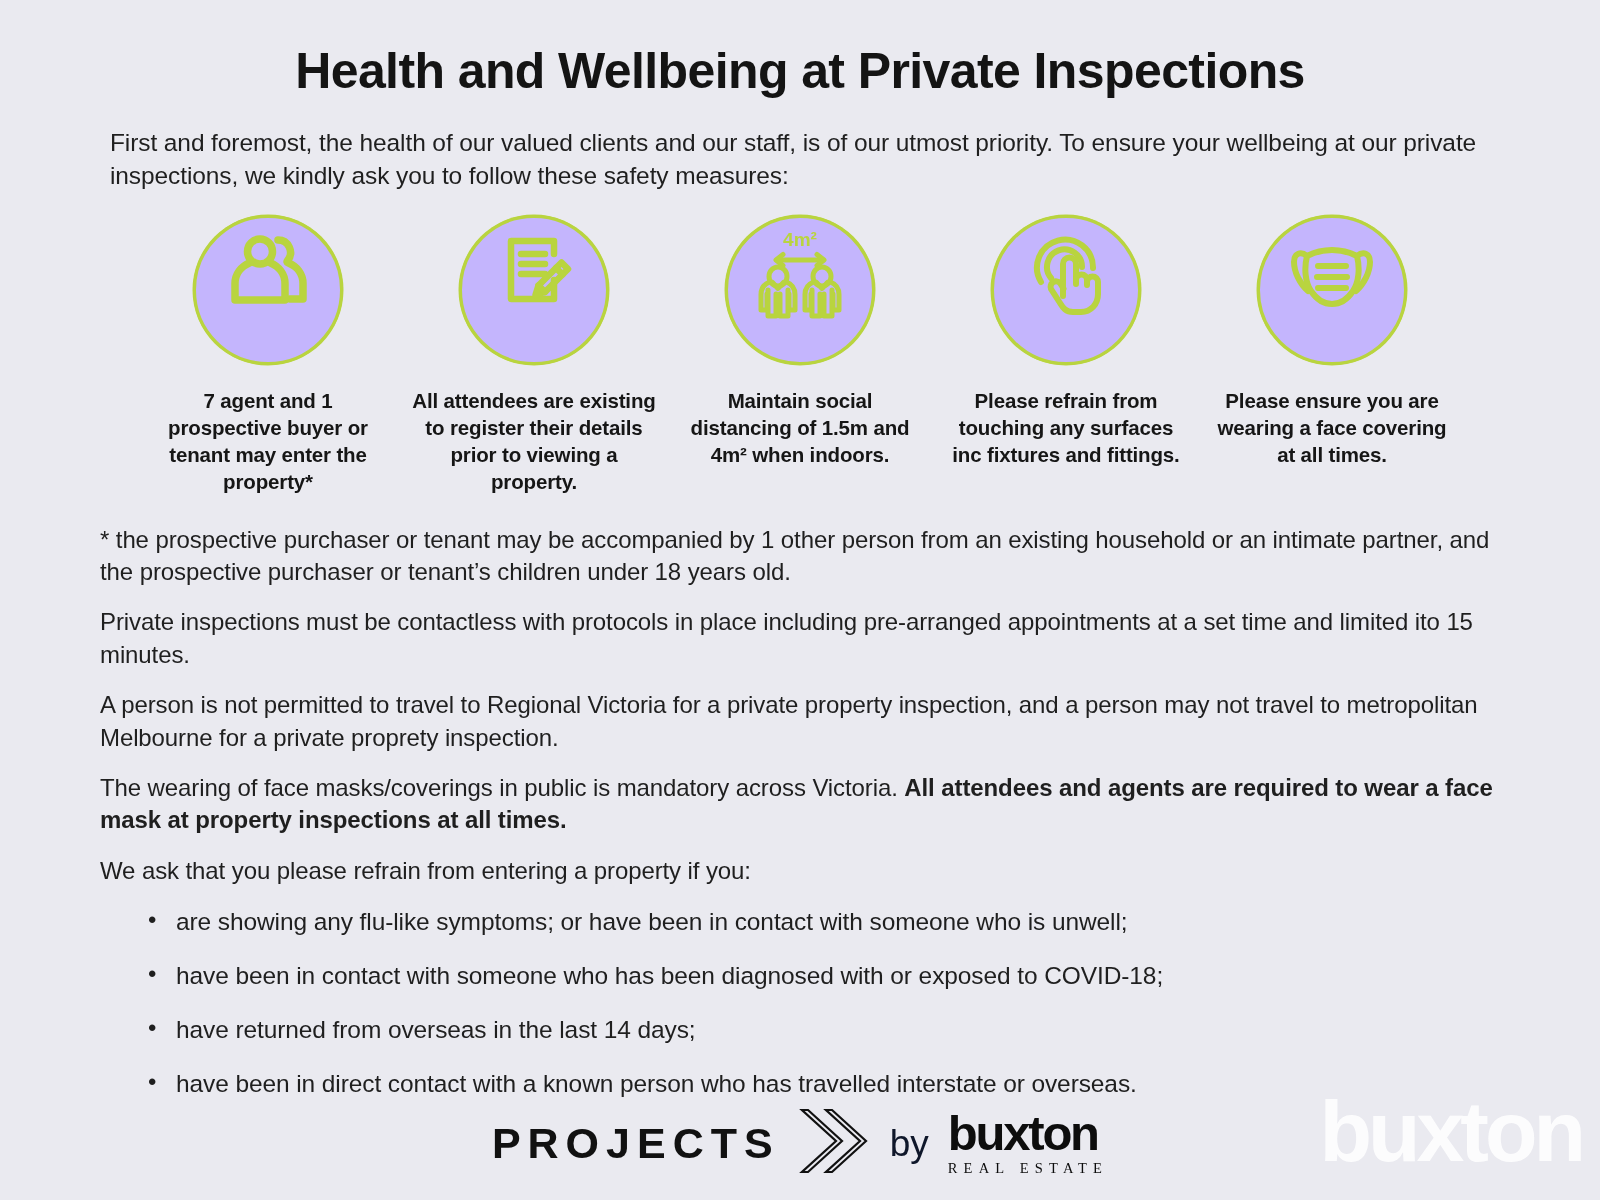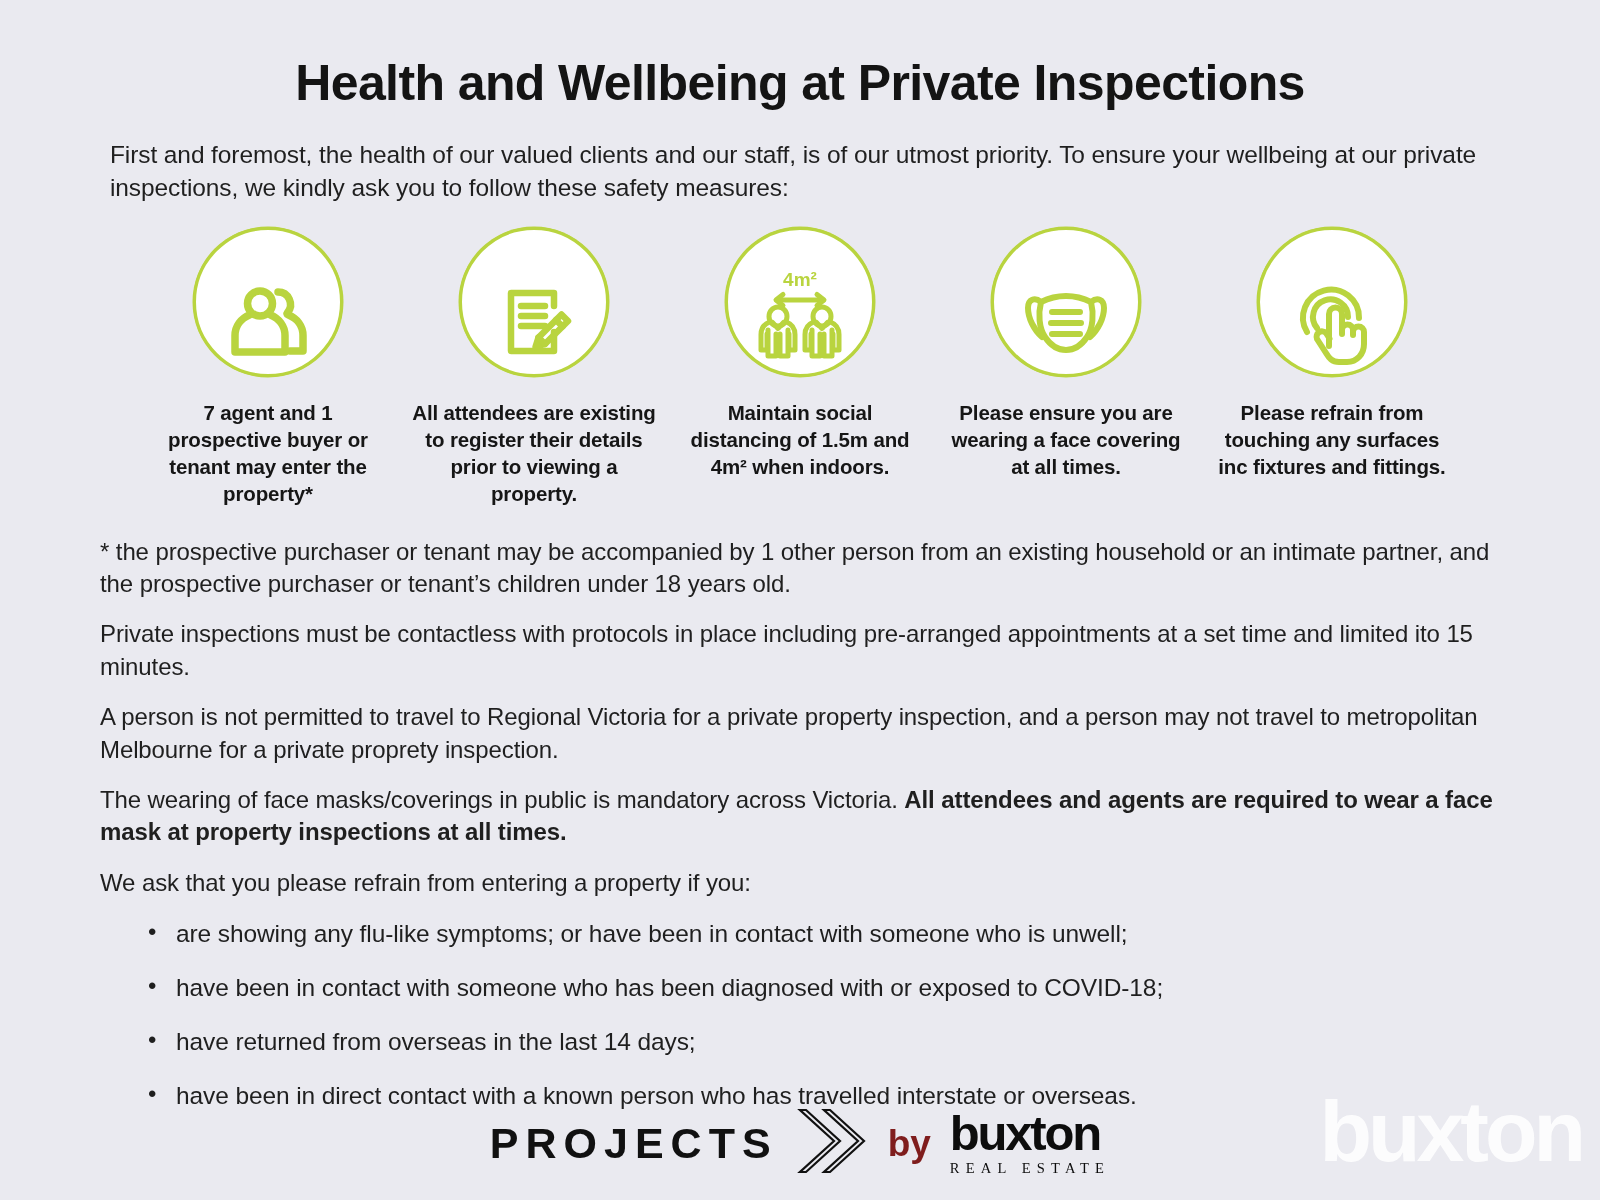--- a/index.html
+++ b/index.html
@@ -14,21 +14,21 @@
     font-family: "Liberation Sans", sans-serif;
     color: #1c1c1c;
     position: relative;
     overflow: hidden;
   }
 
   .page {
     position: relative;
     width: 1600px;
     height: 1200px;
-    padding: 12px;
+    padding: 0;
   }
 
   
   .title {
     text-align: center;
     font-size: 50px;
     font-weight: 700;
     letter-spacing: -0.6px;
     color: #141414;
     padding-top: 44px;
@@ -57,24 +57,24 @@
     width: 246px;
     display: flex;
     flex-direction: column;
     align-items: center;
   }
 
   .icon-circle {
     width: 150px;
     height: 150px;
     border-radius: 50%;
-    background: #ffffff;
+    background: #c4b5fd;
     border: 3px solid #b9d43f;
     display: flex;
-    align-items: flex-end;
+    align-items: flex-start;
     justify-content: center;
     box-shadow: 0 0 0 0.5px #b9d43f;
   }
 
   .icon-circle svg { display: block; }
 
   .icon-caption {
     margin-top: 22px;
     text-align: center;
     font-size: 20.5px;
@@ -146,22 +146,22 @@
   .projects-word {
     font-size: 43px;
     font-weight: 700;
     letter-spacing: 7px;
     color: #111;
     line-height: 1;
   }
 
   .by-word {
     font-size: 37px;
-    font-weight: 700;
-    color: #7f1d1d;
+    font-weight: 400;
+    color: #0f172a;
     line-height: 1;
     margin-left: 2px;
     margin-right: 1px;
   }
 
   .buxton-lockup {
     display: flex;
     flex-direction: column;
     align-items: stretch;
     line-height: 1;
@@ -251,41 +251,41 @@
           <path d="M71.5 64 c-5 2 -8.5 6.5 -8.5 12.5 V92 h6 v-16 M88.5 64 c5 2 8.5 6.5 8.5 12.5 V92 h-6 v-16"></path>
           <path d="M70 72 v26 h8 v-22 M90 72 v26 h-8 v-22"></path>
           <path d="M74.5 64.5 l5.5 6 l5.5 -6"></path>
         </svg>
       </div>
       <div class="icon-caption">Maintain social distancing of 1.5m and 4m² when indoors.</div>
     </div>
 
     <div class="icon-card">
       <div class="icon-circle">
-        <svg width="110" height="110" viewBox="0 0 110 110" fill="none" stroke="#b9d43f" stroke-width="6" stroke-linejoin="round" stroke-linecap="round">
-          <path d="M30 38 c-6 -5 -13 -3 -13 6 c0 10 6 22 14 29"></path>
-          <path d="M80 38 c6 -5 13 -3 13 6 c0 10 -6 22 -14 29"></path>
-          <path d="M30 38 c8 -4 17 -6 25 -6 s17 2 25 6 c3 12 2 26 -4 35 c-6 9 -14 13 -21 13 s-15 -4 -21 -13 c-6 -9 -7 -23 -4 -35 z"></path>
-          <path d="M41 48 h28 M40 59 h30 M41 70 h28"></path>
-        </svg>
-      </div>
-      <div class="icon-caption">Please ensure you are wearing a face covering at all times.</div>
-    </div>
-
-    <div class="icon-card">
-      <div class="icon-circle">
         <svg width="106" height="106" viewBox="0 0 106 106" fill="none" stroke="#b9d43f" stroke-width="6" stroke-linejoin="round" stroke-linecap="round">
           <path d="M28 64 a28 28 0 1 1 52 -14"></path>
           <path d="M38 60 a17.5 17.5 0 1 1 31 -11"></path>
           <path d="M50 78 V46 a6.5 6.5 0 0 1 13 0 v20"></path>
           <path d="M63 62 a5.5 5.5 0 0 1 11 0 v5"></path>
           <path d="M74 64 a5.5 5.5 0 0 1 11 0 v12 c0 10 -7 18 -17 18 h-8 c-7 0 -10 -4 -13 -9 l-9 -14 a5.5 5.5 0 0 1 9 -6 l3.5 5.5"></path>
         </svg>
       </div>
       <div class="icon-caption">Please refrain from touching any surfaces inc fixtures and fittings.</div>
+    </div>
+
+    <div class="icon-card">
+      <div class="icon-circle">
+        <svg width="110" height="110" viewBox="0 0 110 110" fill="none" stroke="#b9d43f" stroke-width="6" stroke-linejoin="round" stroke-linecap="round">
+          <path d="M30 38 c-6 -5 -13 -3 -13 6 c0 10 6 22 14 29"></path>
+          <path d="M80 38 c6 -5 13 -3 13 6 c0 10 -6 22 -14 29"></path>
+          <path d="M30 38 c8 -4 17 -6 25 -6 s17 2 25 6 c3 12 2 26 -4 35 c-6 9 -14 13 -21 13 s-15 -4 -21 -13 c-6 -9 -7 -23 -4 -35 z"></path>
+          <path d="M41 48 h28 M40 59 h30 M41 70 h28"></path>
+        </svg>
+      </div>
+      <div class="icon-caption">Please ensure you are wearing a face covering at all times.</div>
     </div>
 
   </div>
 
   <div class="body-block">
 
     <p class="para">* the prospective purchaser or tenant may be accompanied by 1 other person from an existing household or an intimate partner, and the prospective purchaser or tenant’s children under 18 years old.</p>
 
     <p class="para">Private inspections must be contactless with protocols in place including pre-arranged appointments at a set time and limited ito 15 minutes.</p>
 

